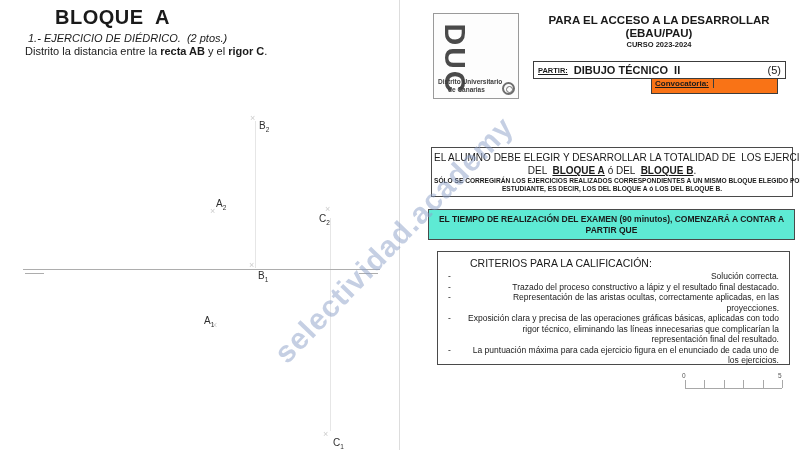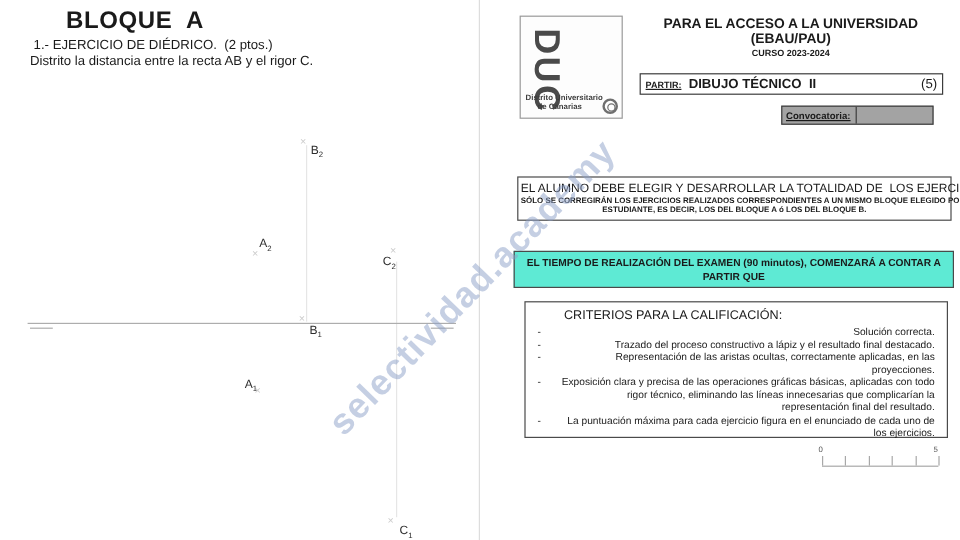--- a/index.html
+++ b/index.html
@@ -5,23 +5,23 @@
   html,body{margin:0;padding:0;}
   body{
     width:800px;height:450px;position:relative;overflow:hidden;
     background:#ffffff;color:#1a1a1a;
     font-family:"Liberation Sans", sans-serif;
   }
   .page-divider{position:absolute;left:399px;top:0;width:1px;height:450px;background:#dddddd;}
 
   
   .block-title{position:absolute;left:55px;top:6px;font-size:20px;font-weight:bold;letter-spacing:.5px;white-space:pre;}
-  .exercise-subtitle{position:absolute;left:28px;top:32px;font-size:11px;white-space:pre;text-align:center;}
+  .exercise-subtitle{position:absolute;left:28px;top:32px;font-size:11px;font-style:italic;white-space:pre;text-align:center;}
   .exercise-statement{position:absolute;left:25px;top:45px;font-size:11px;white-space:pre;}
-  .exercise-statement b{font-weight:normal;}
+  .exercise-statement b{font-weight:bold;}
 
   
   .ground-line{position:absolute;height:1px;background:#adadad;}
   .end-mark{position:absolute;height:1px;background:#adadad;}
   .proj-line{position:absolute;width:1px;background:#e6e6e6;}
   .pt-mark{position:absolute;font-size:9px;color:#cdcdcd;line-height:9px;}
   .pt-label{position:absolute;font-size:10px;color:#2e2e2e;line-height:10px;}
   .pt-label sub{font-size:6.5px;}
 
   
@@ -35,21 +35,21 @@
   .hdr-titles{position:absolute;left:520px;top:14px;width:278px;text-align:center;}
   .hdr-t1,.hdr-t2{font-size:11.5px;font-weight:bold;line-height:13px;}
   .hdr-t3{font-size:9.5px;font-weight:bold;line-height:12px;margin-top:1px;}
   .hdr-t4{font-size:7.5px;font-weight:bold;line-height:9px;}
 
   .materia-box{position:absolute;left:533px;top:61px;width:243px;height:14px;border:1.5px solid #3c3c3c;display:flex;align-items:center;padding:1px 4px;background:#fff;}
   .materia-label{font-size:7.5px;font-weight:bold;text-decoration:underline;margin-right:6px;}
   .materia-value{font-size:11px;font-weight:bold;white-space:pre;}
   .materia-number{margin-left:auto;font-size:11px;}
 
-  .convocatoria-box{position:absolute;left:651px;top:88px;width:125px;height:14px;border:1.5px solid #3c3c3c;display:flex;background:#a3a3a3;}
+  .convocatoria-box{position:absolute;left:651px;top:78px;width:125px;height:14px;border:1.5px solid #3c3c3c;display:flex;background:#f97316;flex-direction:column;}
   .convocatoria-cell-label{width:58px;border-right:1.5px solid #3c3c3c;display:flex;align-items:center;padding-left:3px;}
   .convocatoria-label{font-size:8px;font-weight:bold;text-decoration:underline;}
   .convocatoria-cell-value{flex:1;}
 
   
   .notice-choice{position:absolute;left:431px;top:147px;width:362px;border:1.5px solid #4a4a4a;text-align:center;padding:4px 2px 3px;box-sizing:border-box;background:#fff;}
   .nc-line1{font-size:10px;line-height:12px;white-space:pre;}
   .nc-line2{font-size:10px;line-height:13px;white-space:pre;}
   .nc-line2 b{text-decoration:underline;}
   .nc-small{font-size:6.6px;font-weight:bold;line-height:8px;white-space:pre;}
@@ -107,39 +107,40 @@
   </div>
 
 <div class="logo-box">
   <div class="logo-acronym">DUC</div>
   <div class="logo-line1">Distrito Universitario</div>
   <div class="logo-line2">de Canarias</div>
   <div class="logo-seal"></div>
 </div>
 
 <div class="hdr-titles">
-  <div class="hdr-t2">PARA EL ACCESO A LA UNIVERSIDAD (EBAU/PAU)</div>
+  <div class="hdr-t2">PARA EL ACCESO A LA DESARROLLAR (EBAU/PAU)</div>
   <div class="hdr-t4">CURSO 2023-2024</div>
 </div>
 
 <div class="materia-box">
   <span class="materia-label">PARTIR:</span>
   <span class="materia-value">DIBUJO TÉCNICO  II</span>
   <span class="materia-number">(5)</span>
 </div>
 
 <div class="convocatoria-box">
   <div class="convocatoria-cell-label">
     <span class="convocatoria-label">Convocatoria:</span>
   </div>
   <div class="convocatoria-cell-value"></div>
 </div>
 
 <div class="notice-choice">
   <div class="nc-line1">EL ALUMNO DEBE ELEGIR Y DESARROLLAR LA TOTALIDAD DE  LOS EJERCICIOS</div>
+  <div class="nc-line2"><span>DEL  </span><b>BLOQUE A</b><span> ó DEL  </span><b>BLOQUE B</b><span>.</span></div>
   <div class="nc-small">SÓLO SE CORREGIRÁN LOS EJERCICIOS REALIZADOS CORRESPONDIENTES A UN MISMO BLOQUE ELEGIDO POR EL</div>
   <div class="nc-small"><span>ESTUDIANTE, ES DECIR, LOS DEL </span><b>BLOQUE A</b><span> ó LOS DEL </span><b>BLOQUE B</b><span>.</span></div>
 </div>
 
 <div class="notice-time">
   <div>EL TIEMPO DE REALIZACIÓN DEL EXAMEN (90 minutos), COMENZARÁ A CONTAR A PARTIR QUE</div>
 </div>
 
 <div class="criteria-box">
   <div class="criteria-title">CRITERIOS PARA LA CALIFICACIÓN:</div>

